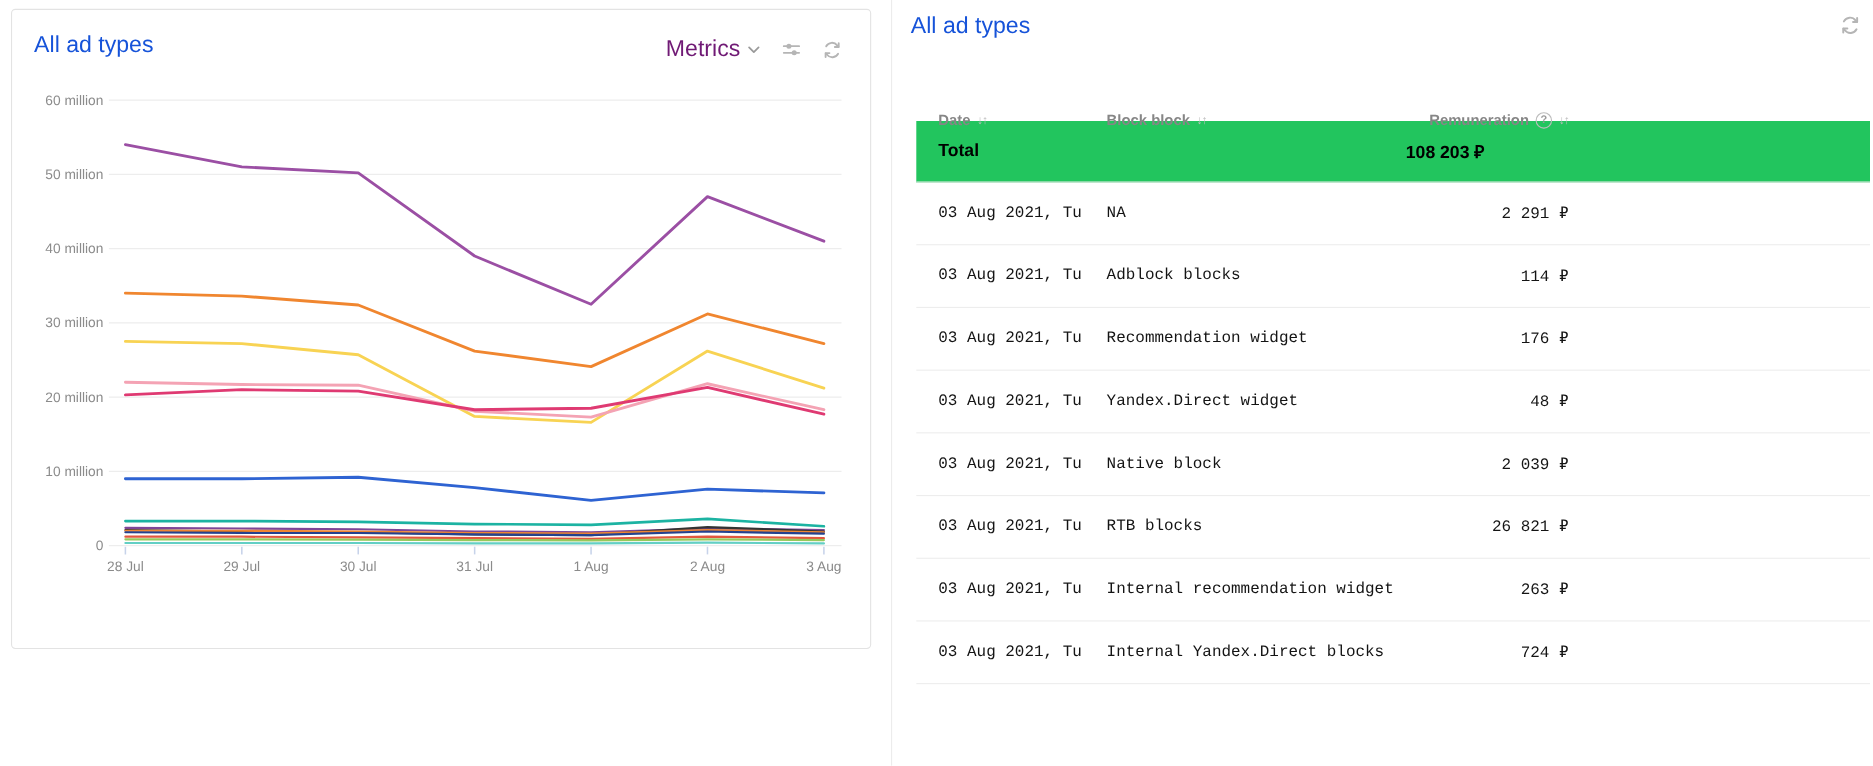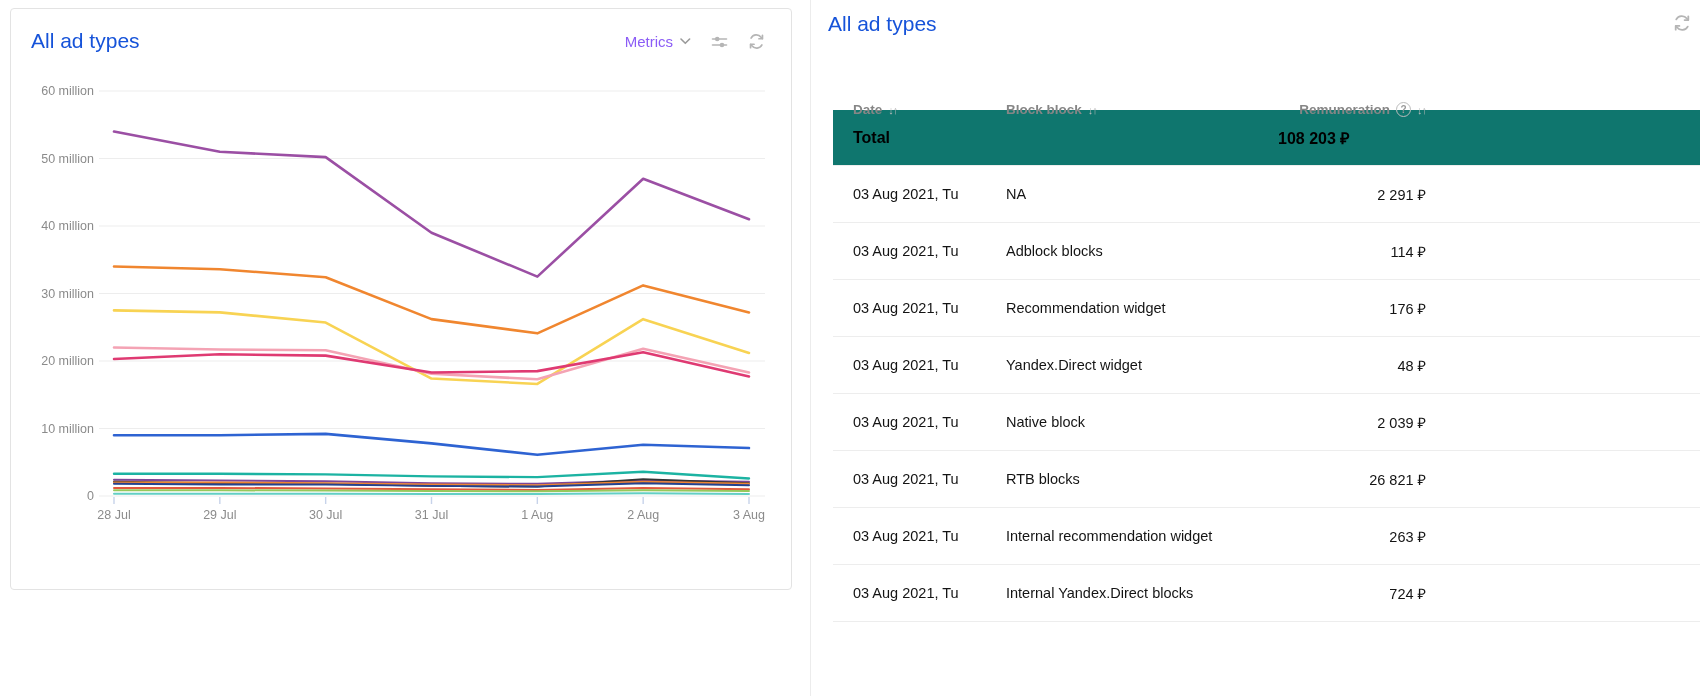--- a/index.html
+++ b/index.html
@@ -6,44 +6,44 @@
   html,body { width:1703px; height:696px; background:#fff; overflow:hidden;
               font-family:"Liberation Sans", sans-serif; }
 
   
   .chart-card { position:absolute; left:10px; top:8px; width:782px; height:582px;
                 background:#fff; border:1px solid #e3e3e3; border-radius:4px; }
   .chart-head { position:relative; height:56px; }
   .chart-title { position:absolute; left:20px; top:20px; font-size:21px; font-weight:400; }
   .chart-controls { position:absolute; right:26px; top:24px; display:flex; align-items:center; gap:20px; }
   .metrics-dd { display:flex; align-items:center; gap:7px; background:none; border:none;
-                color:#8b5cf6; font-size:15px; font-family:inherit; cursor:pointer; }
+                color:#701a75; font-size:21px; font-family:inherit; cursor:pointer; }
   .icon-btn { background:none; border:none; padding:0; cursor:pointer; line-height:0; }
   #chart { position:absolute; left:8px; top:58px; }
   #chart text { font-family:"Liberation Sans", sans-serif; fill:#8b8b8b; font-size:12.5px; }
 
   
   .table-panel { position:absolute; left:810px; top:0; width:893px; height:696px;
                  background:#fff; border-left:1px solid #ececec; }
   .table-title { position:absolute; left:17px; top:12px; font-size:21px; font-weight:400; }
   .panel-refresh { position:absolute; right:12px; top:14px; }
 
   .table-wrap { position:absolute; left:22px; right:3px; top:62px; }
   .tgrid { display:grid; grid-template-columns:153px 272px 148px 1fr; align-items:center; padding-left:20px; }
   .thead { height:48px; }
   .th { display:flex; align-items:center; gap:6px; background:none; border:none; padding:0;
         font-family:inherit; font-size:13.5px; font-weight:bold; color:#868686; cursor:pointer;margin-top:40px; }
   .th.right { justify-content:flex-end;align-items:center; }
   .sort-glyph { font-size:11px; color:#bcbcbc; letter-spacing:-1px; font-weight:400; }
   .help-circle { width:15px; height:15px; border:1px solid #bcbcbc; border-radius:50%;
                  color:#9a9a9a; font-size:10px; font-weight:bold; display:inline-flex;
                  align-items:center; justify-content:center; }
-  .trow { height:57px; border-bottom:1px solid #ededed; font-size:14.5px; color:#141414; }
+  .trow { height:57px; border-bottom:1px solid #ededed; font-size:14.5px; color:#141414;font-family:Liberation Mono, monospace; }
   .trow .num { text-align:right; }
-  .total-row { height:56px; background:#0f766e; border-bottom:1px solid #ededed; }
+  .total-row { height:56px; background:#22c55e; border-bottom:1px solid #ededed; }
   .total-row .b { font-weight:bold; }
 </style>
 </head>
 <body>
 
 <section class="chart-card">
   <div class="chart-head">
     <h2 class="chart-title acc" style="color: rgb(22, 83, 217);">All ad types</h2>
     <div class="chart-controls">
       <button class="metrics-dd">

